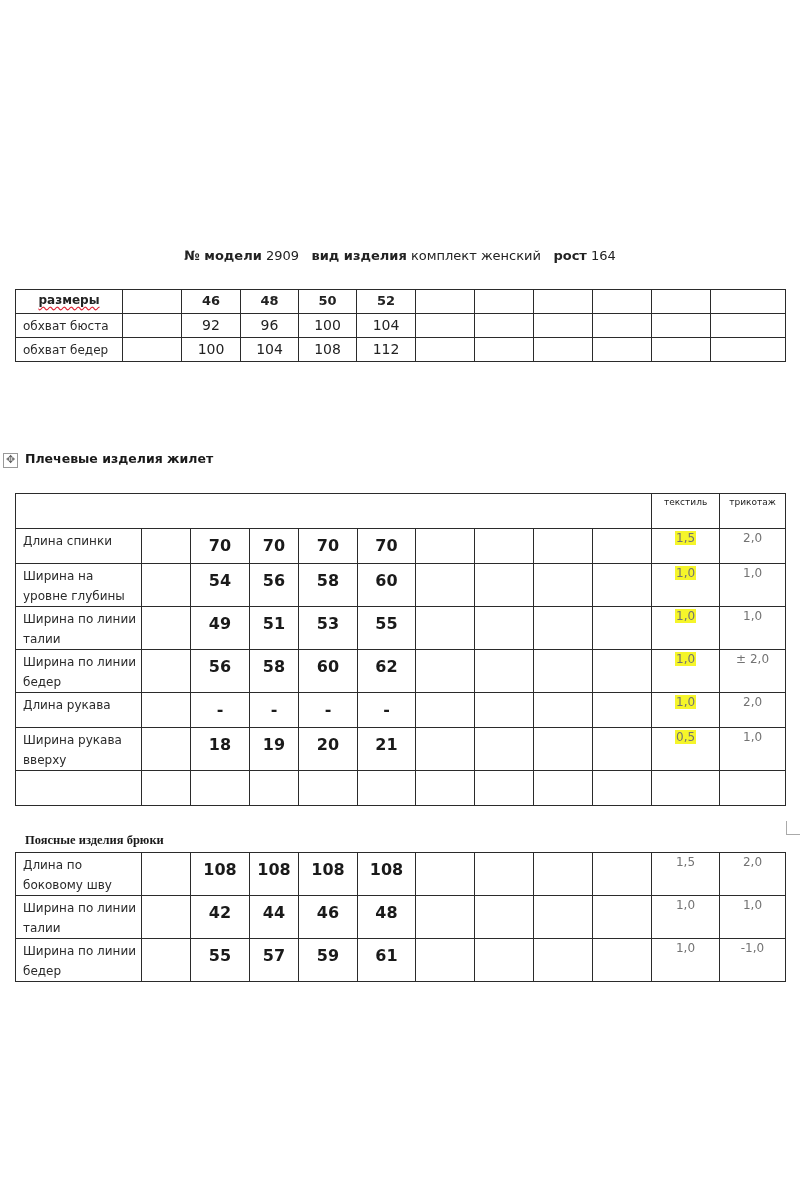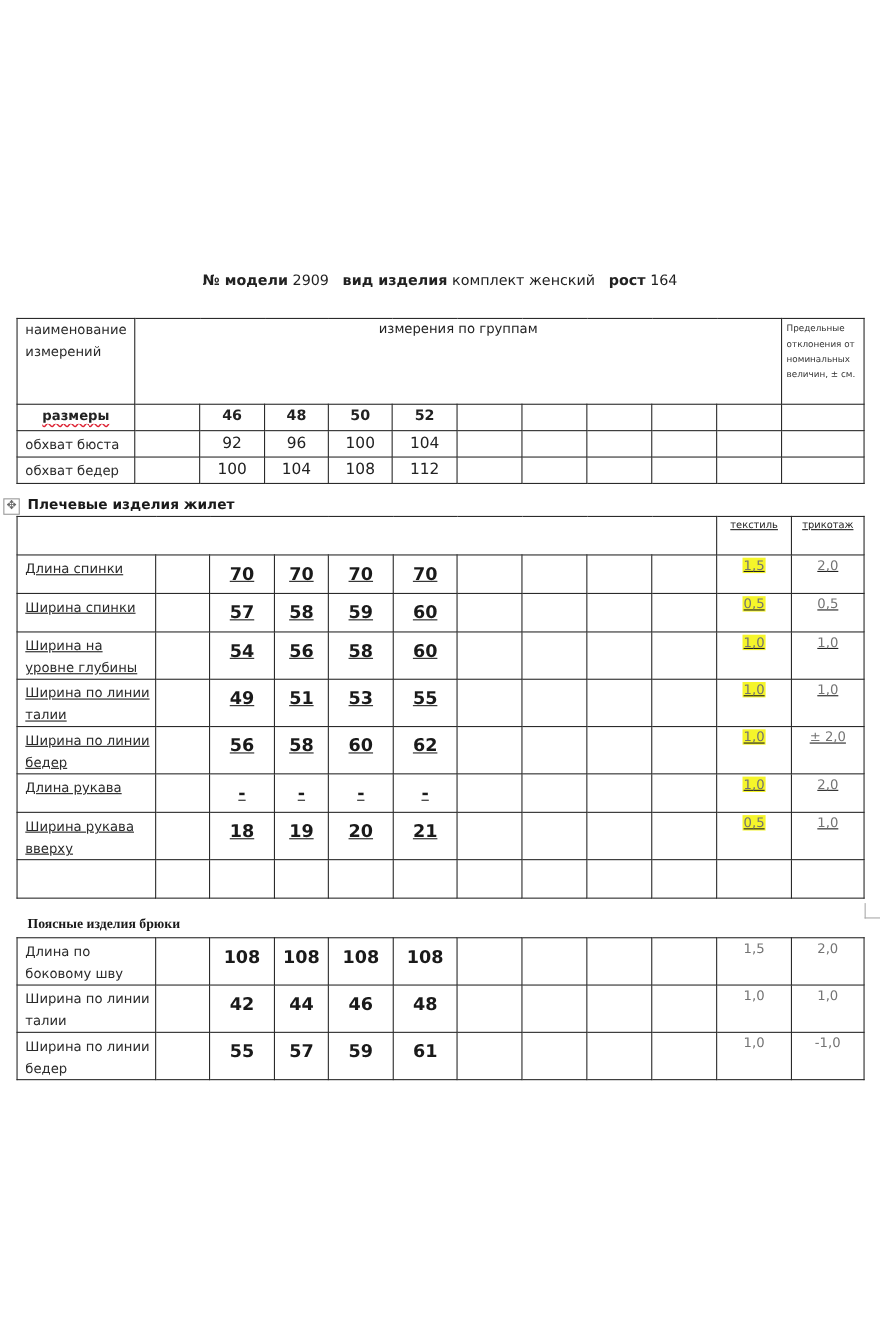--- a/index.html
+++ b/index.html
@@ -38,25 +38,20 @@
       <col style="width:58px">
       <col style="width:59px">
     <col style="width:59px">
       <col style="width:59px">
       <col style="width:59px">
       <col style="width:59px">
       <col style="width:59px">
     <col style="width:75px">
   </colgroup>
   <tbody>
-      <tr style="height:78px">
-    <td class="lbl" style="padding-top:0;">наименование измерений</td>
-    <td colspan="10" class="center" style="padding-top:2px;">измерения по группам</td>
-    <td class="hdr-sm">Предельные отклонения от номинальных величин, ± см.</td>
-  </tr>
   <tr style="height:24px">
     <td class="center bold" style="padding-top:3px;"><span class="wavy">размеры</span></td>
     <td></td>
     <td class="center bold" style="font-size:13px;padding-top:3px">46</td>
     <td class="center bold" style="font-size:13px;padding-top:3px">48</td>
     <td class="center bold" style="font-size:13px;padding-top:3px">50</td>
     <td class="center bold" style="font-size:13px;padding-top:3px">52</td>
     <td></td>
         <td></td>
         <td></td>
@@ -91,21 +86,21 @@
         <td></td>
         <td></td>
         <td></td>
   </tr>
 </tbody>
   </table>
 
 <div class="move-handle">✥</div>
 <div class="section-title" style="left:25px; top:451px;">Плечевые изделия жилет</div>
 
-<table style="left:15px; top:469px; width:770px;text-decoration:underline;">
+<table style="left:15px; top:493px; width:770px;">
   <colgroup>
     <col style="width:126px">
       <col style="width:49px">
     <col style="width:59px">
       <col style="width:49px">
       <col style="width:59px">
       <col style="width:58px">
     <col style="width:59px">
       <col style="width:59px">
       <col style="width:59px">
@@ -129,34 +124,20 @@
         <td class="big">70</td>
         <td class="big">70</td>
         <td></td>
         <td></td>
         <td></td>
         <td></td>
         <td class="tol"><span class="hl">1,5</span></td>
         <td class="tol">2,0</td>
       </tr>
       <tr style="height: 35px;">
-        <td class="lbl">Ширина спинки</td>
-        <td></td>
-        <td class="big">57</td>
-        <td class="big">58</td>
-        <td class="big">59</td>
-        <td class="big">60</td>
-        <td></td>
-        <td></td>
-        <td></td>
-        <td></td>
-        <td class="tol"><span class="hl">0,5</span></td>
-        <td class="tol">0,5</td>
-      </tr>
-      <tr style="height: 35px;">
         <td class="lbl">Ширина на уровне глубины</td>
         <td></td>
         <td class="big">54</td>
         <td class="big">56</td>
         <td class="big">58</td>
         <td class="big">60</td>
         <td></td>
         <td></td>
         <td></td>
         <td></td>

